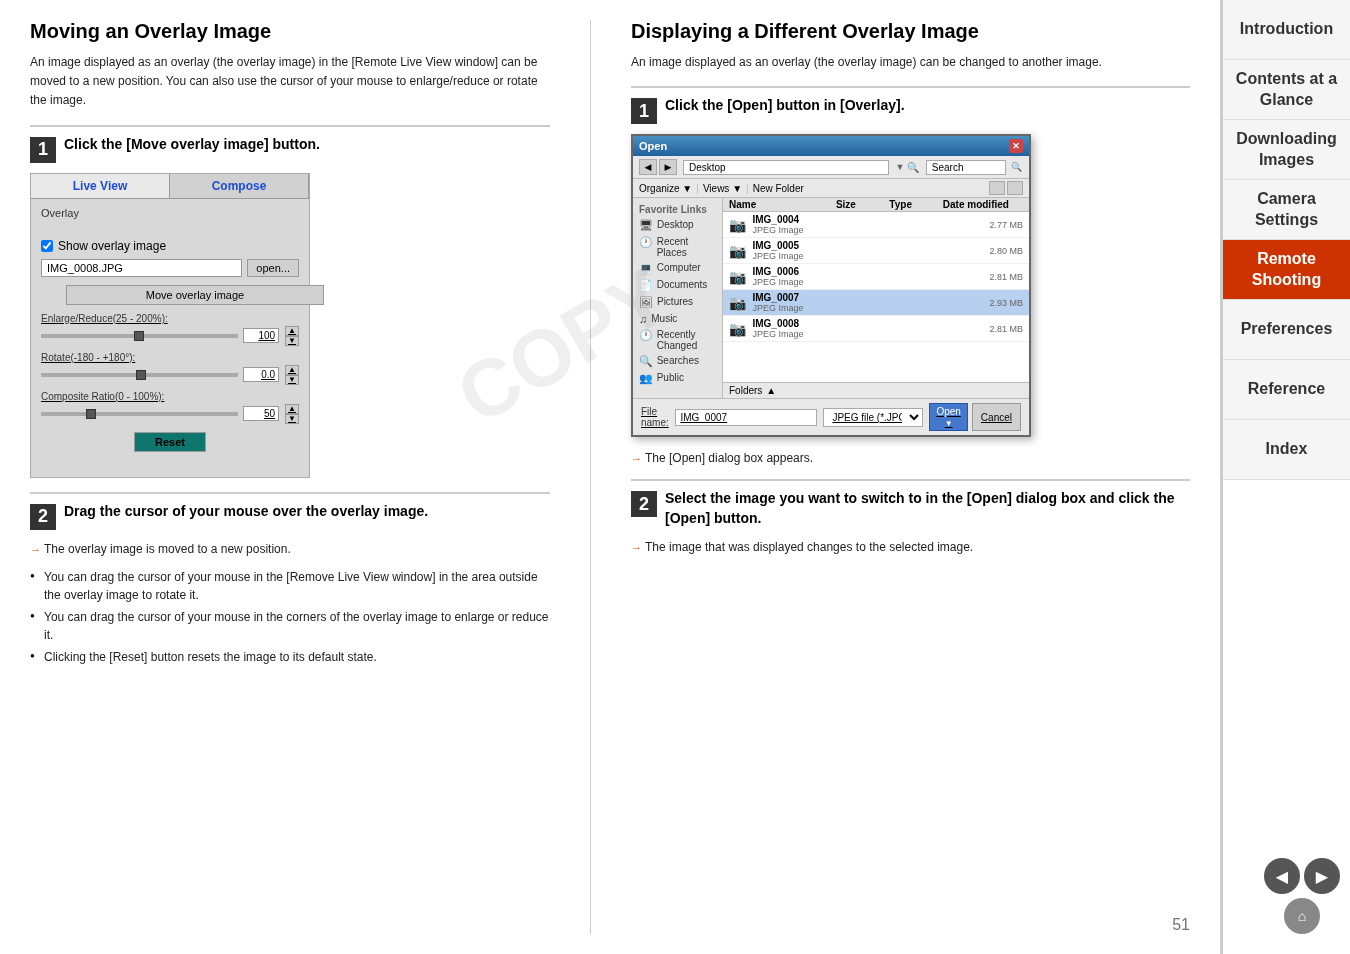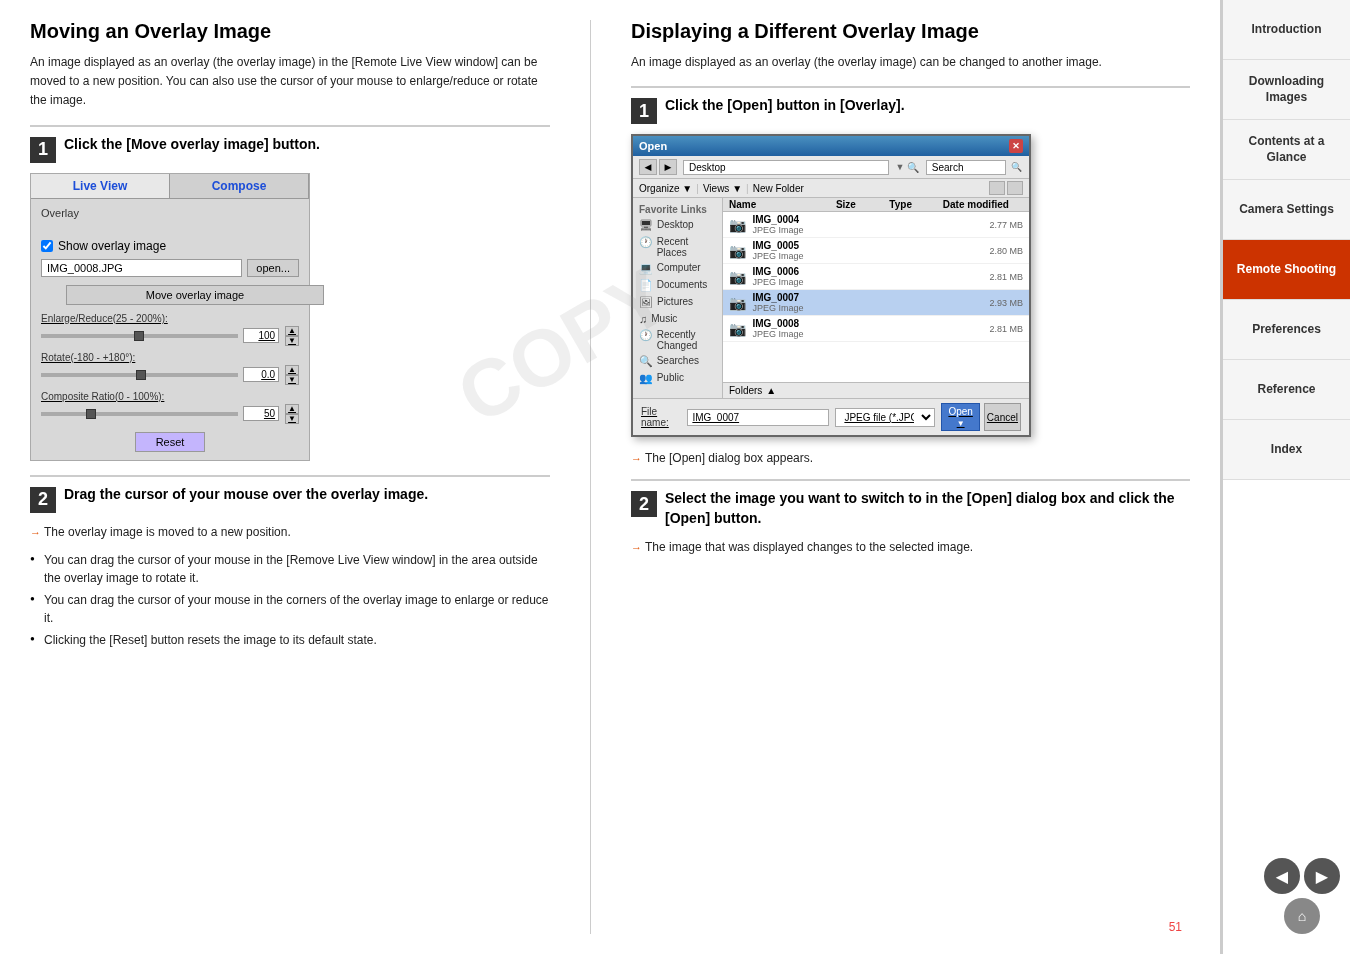--- a/index.html
+++ b/index.html
@@ -216,26 +216,27 @@
       border: 1px solid #999;
       font-size: 8px;
       line-height: 1;
       padding: 0 2px;
       cursor: pointer;
       height: 10px;
     }
 
     .reset-btn {
       display: block;
-      margin: 8px auto 0;
-      background: #c4b5fd;
+      margin: 8px auto 17px;
+      background: #0f766e;
       border: 1px solid #999;
       padding: 3px 20px;
       font-size: 11px;
       cursor: pointer;
+      font-weight: bold;
     }
 
     
     .bullet-list {
       list-style: none;
       padding-left: 0;
       margin-top: 10px;
     }
 
     .bullet-list li {
@@ -476,21 +477,21 @@
     }
 
     .footer-btns {
       display: flex;
       gap: 4px;
     }
 
     .footer-cancel-btn {
       background: #d0d0d0;
       border: 1px solid #999;
-      padding: 2px 2px;
+      padding: 2px 8px;
       font-size: 10px;
       cursor: pointer;
     }
 
     .footer-open-highlight {
       background: #4478cc;
       color: #fff;
       border: 1px solid #2255aa;
       padding: 2px 6px;
       font-size: 10px;
@@ -502,21 +503,21 @@
       width: 130px;
       display: flex;
       flex-direction: column;
       border-left: 3px solid #ccc;
       flex-shrink: 0;
     }
 
     .nav-item {
       border-bottom: 1px solid #ddd;
       padding: 8px 12px;
-      font-size: 12px;
+      font-size: 16px;
       font-weight: bold;
       color: #333;
       cursor: pointer;
       text-align: center;
       line-height: 1.3;
       background: #f5f5f5;
       min-height: 60px;
       display: flex;
       align-items: center;
       justify-content: center;
@@ -861,43 +862,43 @@
   </div>
 
   <div class="watermark">COPY</div>
 </div>
 
 <div class="sidebar-nav">
   <div class="nav-item">
     <span>Introduction</span>
   </div>
   <div class="nav-item">
+    <span>Contents at a Glance</span>
+  </div>
+  <div class="nav-item">
     <span>Downloading Images</span>
-  </div>
-  <div class="nav-item">
-    <span>Contents at a Glance</span>
   </div>
   <div class="nav-item">
     <span>Camera Settings</span>
   </div>
   <div class="nav-item active">
     <span>Remote Shooting</span>
   </div>
   <div class="nav-item">
     <span>Preferences</span>
   </div>
   <div class="nav-item">
     <span>Reference</span>
   </div>
   <div class="nav-item">
     <span>Index</span>
   </div>
 </div>
 
-<div class="page-bottom" style="position:fixed;bottom:20px;right:168px;font-size:12px;color:#ef4444;">51</div>
+<div class="page-bottom" style="position:fixed;bottom:20px;right:160px;font-size:16px;color:#737373;">51</div>
 
 <div class="nav-arrows" style="position:fixed;bottom:20px;right:10px;">
   <div class="arrow-row">
     <div class="arrow-circle">
       <span>◀</span>
     </div>
     <div class="arrow-circle">
       <span>▶</span>
     </div>
   </div>

